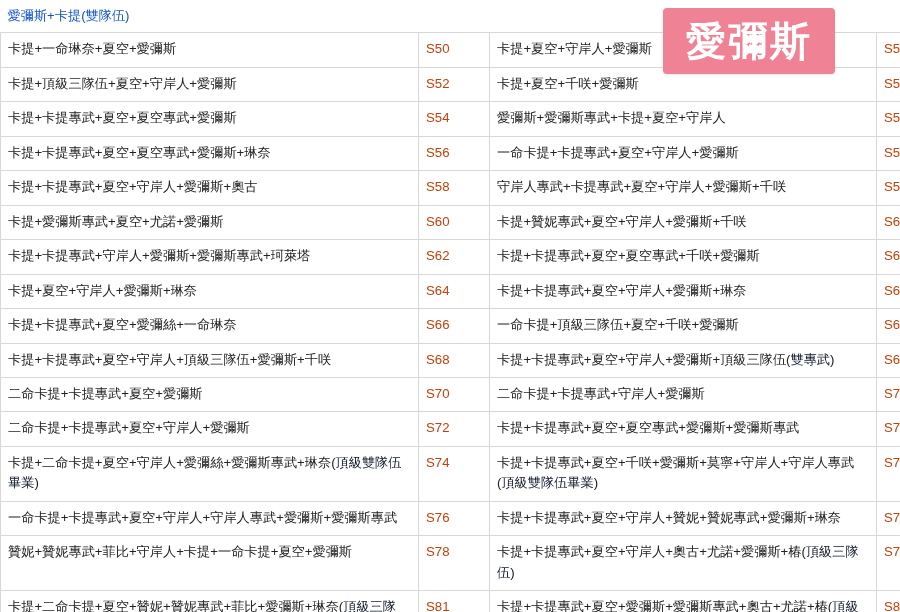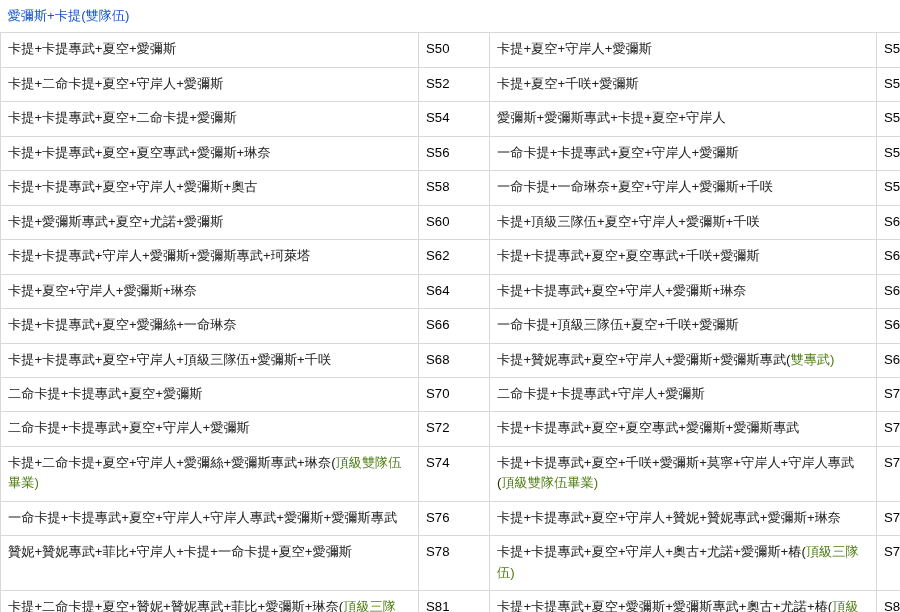--- a/index.html
+++ b/index.html
@@ -51,25 +51,25 @@
   }
   tr.header-row td.blank {
     border-bottom: 1px solid #d8d8d8;
   }
   tr.header-row td.void {
     border: none;
     background: #ffffff;
   }
 
   .code {
-    color: #000000;
+    color: #c2410c;
     font-size: 13.2px;
   }
   .blue {
-    color: #4d7c0f;
+    color: #0f172a;
   }
 
   
   #stamp {
     position: absolute;
     top: 8px;
     left: 663px;
     width: 172px;
     height: 66px;
     background: #ef8295;
@@ -87,65 +87,68 @@
     letter-spacing: 2px;
     line-height: 1;
     font-family: "Liberation Sans", "DejaVu Sans", sans-serif;
   }
 </style>
 </head>
 <body>
 
 <div id="sheet">
 
+  <div id="stamp">
+    <span class="stamp-text">愛彌斯</span>
+  </div>
 
   <table class="grid">
     <tbody>
       <tr class="header-row">
         <td class="col-text-left hdr">愛彌斯+卡提(雙隊伍)</td>
         <td class="col-code-left blank"></td>
         <td class="col-text-right void"></td>
         <td class="col-code-right void"></td>
       </tr>
     </tbody>
     <tbody id="rows-body">
         <tr>
-          <td class="col-text-left">卡提+卡提專武+夏空+愛彌斯</td>
+          <td class="col-text-left">卡提+一命琳奈+夏空+愛彌斯</td>
           <td class="col-code-left code">S50</td>
           <td class="col-text-right">卡提+夏空+守岸人+愛彌斯</td>
           <td class="col-code-right code">S51</td>
         </tr>
         <tr>
-          <td class="col-text-left">卡提+二命卡提+夏空+守岸人+愛彌斯</td>
+          <td class="col-text-left">卡提+頂級三隊伍+夏空+守岸人+愛彌斯</td>
           <td class="col-code-left code">S52</td>
           <td class="col-text-right">卡提+夏空+千咲+愛彌斯</td>
           <td class="col-code-right code">S53</td>
         </tr>
         <tr>
-          <td class="col-text-left">卡提+卡提專武+夏空+二命卡提+愛彌斯</td>
+          <td class="col-text-left">卡提+卡提專武+夏空+夏空專武+愛彌斯</td>
           <td class="col-code-left code">S54</td>
           <td class="col-text-right">愛彌斯+愛彌斯專武+卡提+夏空+守岸人</td>
           <td class="col-code-right code">S55</td>
         </tr>
         <tr>
           <td class="col-text-left">卡提+卡提專武+夏空+夏空專武+愛彌斯+琳奈</td>
           <td class="col-code-left code">S56</td>
           <td class="col-text-right">一命卡提+卡提專武+夏空+守岸人+愛彌斯</td>
           <td class="col-code-right code">S57</td>
         </tr>
         <tr>
           <td class="col-text-left">卡提+卡提專武+夏空+守岸人+愛彌斯+奧古</td>
           <td class="col-code-left code">S58</td>
-          <td class="col-text-right">一命卡提+一命琳奈+夏空+守岸人+愛彌斯+千咲</td>
+          <td class="col-text-right">守岸人專武+卡提專武+夏空+守岸人+愛彌斯+千咲</td>
           <td class="col-code-right code">S59</td>
         </tr>
         <tr>
           <td class="col-text-left">卡提+愛彌斯專武+夏空+尤諾+愛彌斯</td>
           <td class="col-code-left code">S60</td>
-          <td class="col-text-right">卡提+頂級三隊伍+夏空+守岸人+愛彌斯+千咲</td>
+          <td class="col-text-right">卡提+贊妮專武+夏空+守岸人+愛彌斯+千咲</td>
           <td class="col-code-right code">S61</td>
         </tr>
         <tr>
           <td class="col-text-left">卡提+卡提專武+守岸人+愛彌斯+愛彌斯專武+珂萊塔</td>
           <td class="col-code-left code">S62</td>
           <td class="col-text-right">卡提+卡提專武+夏空+夏空專武+千咲+愛彌斯</td>
           <td class="col-code-right code">S63</td>
         </tr>
         <tr>
           <td class="col-text-left">卡提+夏空+守岸人+愛彌斯+琳奈</td>
@@ -155,21 +158,21 @@
         </tr>
         <tr>
           <td class="col-text-left">卡提+卡提專武+夏空+愛彌絲+一命琳奈</td>
           <td class="col-code-left code">S66</td>
           <td class="col-text-right">一命卡提+頂級三隊伍+夏空+千咲+愛彌斯</td>
           <td class="col-code-right code">S67</td>
         </tr>
         <tr>
           <td class="col-text-left">卡提+卡提專武+夏空+守岸人+頂級三隊伍+愛彌斯+千咲</td>
           <td class="col-code-left code">S68</td>
-          <td class="col-text-right"><span>卡提+贊妮專武+夏空+守岸人+愛彌斯+愛彌斯專武(</span><span class="blue">雙專武)</span></td>
+          <td class="col-text-right"><span>卡提+卡提專武+夏空+守岸人+愛彌斯+頂級三隊伍(</span><span class="blue">雙專武)</span></td>
           <td class="col-code-right code">S69</td>
         </tr>
         <tr>
           <td class="col-text-left">二命卡提+卡提專武+夏空+愛彌斯</td>
           <td class="col-code-left code">S70</td>
           <td class="col-text-right">二命卡提+卡提專武+守岸人+愛彌斯</td>
           <td class="col-code-right code">S71</td>
         </tr>
         <tr>
           <td class="col-text-left">二命卡提+卡提專武+夏空+守岸人+愛彌斯</td>

